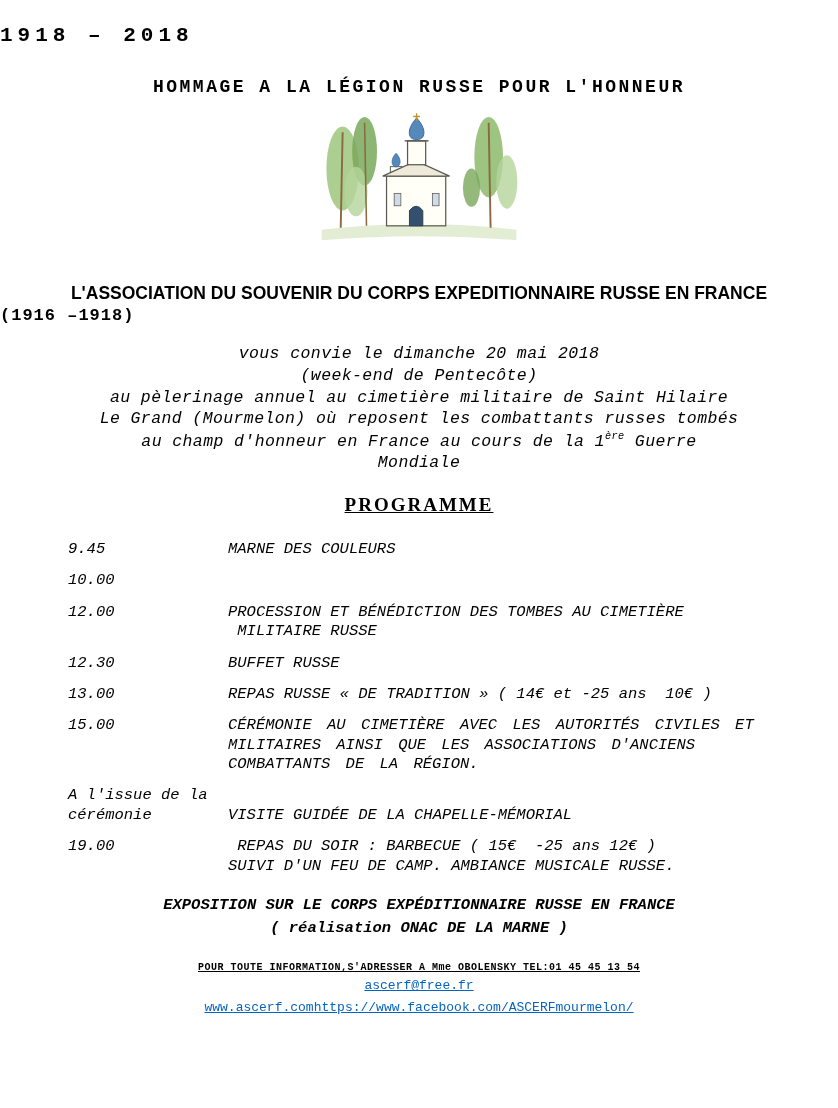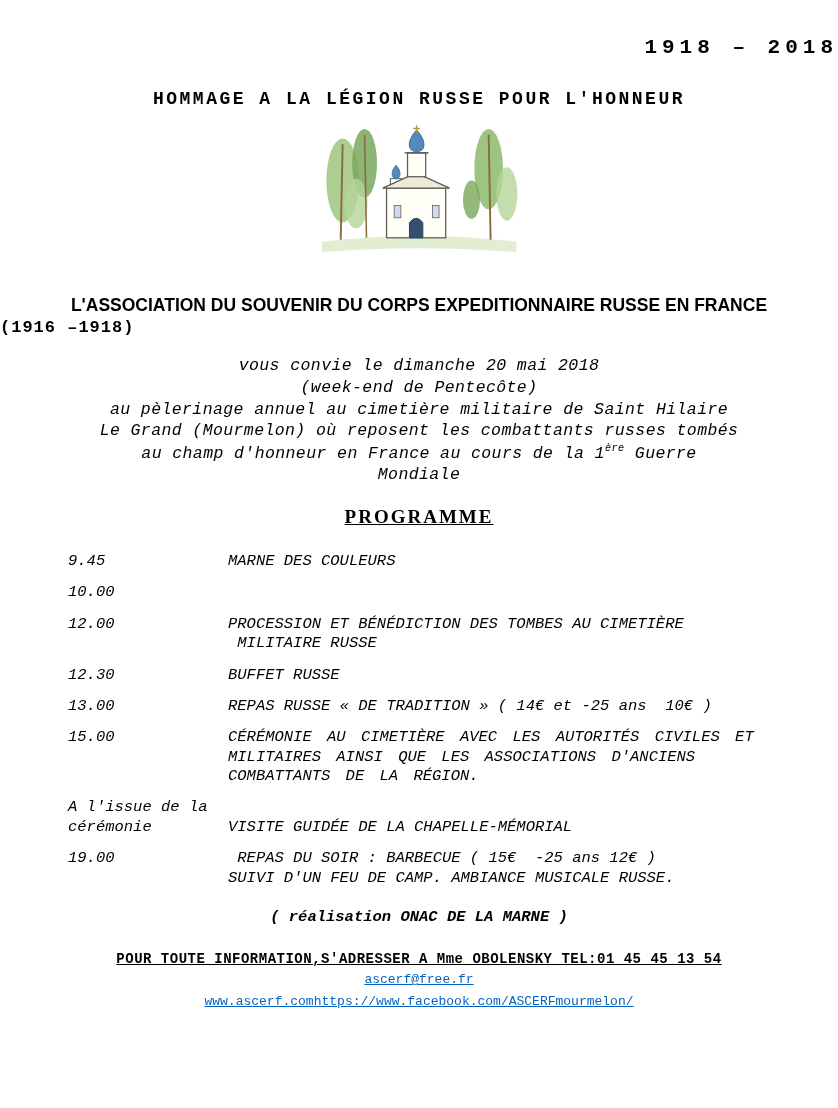--- a/index.html
+++ b/index.html
@@ -9,22 +9,22 @@
     position: relative;
     width: 838px;
     height: 1108px;
     margin: 0 auto;
     background: #ffffff;
     color: #000;
     font-family: "Liberation Mono", monospace;
     overflow: hidden;
   }
   .years {
-    padding-top: 36px;
-    text-align: right;
+    padding-top: 24px;
+    text-align: left;
     font-weight: bold;
     font-size: 21px;
     letter-spacing: 5px;
   }
   .main-title {
     margin-top: 30px;
     text-align: center;
     font-weight: bold;
     font-size: 18px;
     letter-spacing: 2.5px;
@@ -91,21 +91,21 @@
     text-align: center;
     font-weight: bold;
     font-style: italic;
     font-size: 15.5px;
     line-height: 1.5;
   }
   .contact {
     margin-top: 22px;
     text-align: center;
     font-weight: bold;
-    font-size: 14px;
+    font-size: 10px;
     text-decoration: underline;
     letter-spacing: 0.5px;
   }
   .email-line { margin-top: 5px; text-align: center; font-size: 13px; }
   .links-line {
     margin-top: 7px;
     display: flex;
     justify-content: center;
     font-size: 13px;
   }
@@ -219,20 +219,21 @@
 
     <div class="row">
       <div class="time">19.00</div>
       <div class="desc"> REPAS DU SOIR : BARBECUE ( 15€  -25 ans 12€ )
 SUIVI D'UN FEU DE CAMP. AMBIANCE MUSICALE RUSSE.</div>
     </div>
 
   </div>
 
   <div class="expo">
+    <div>EXPOSITION  SUR LE CORPS EXPÉDITIONNAIRE RUSSE EN FRANCE</div>
     <div>( réalisation ONAC DE LA MARNE )</div>
   </div>
 
   <div class="contact">POUR TOUTE INFORMATION,S'ADRESSER A Mme OBOLENSKY TEL:01 45 45 13 54</div>
 
   <div class="email-line">
     <a class="doc-link">ascerf@free.fr</a>
   </div>
 
   <div class="links-line">

